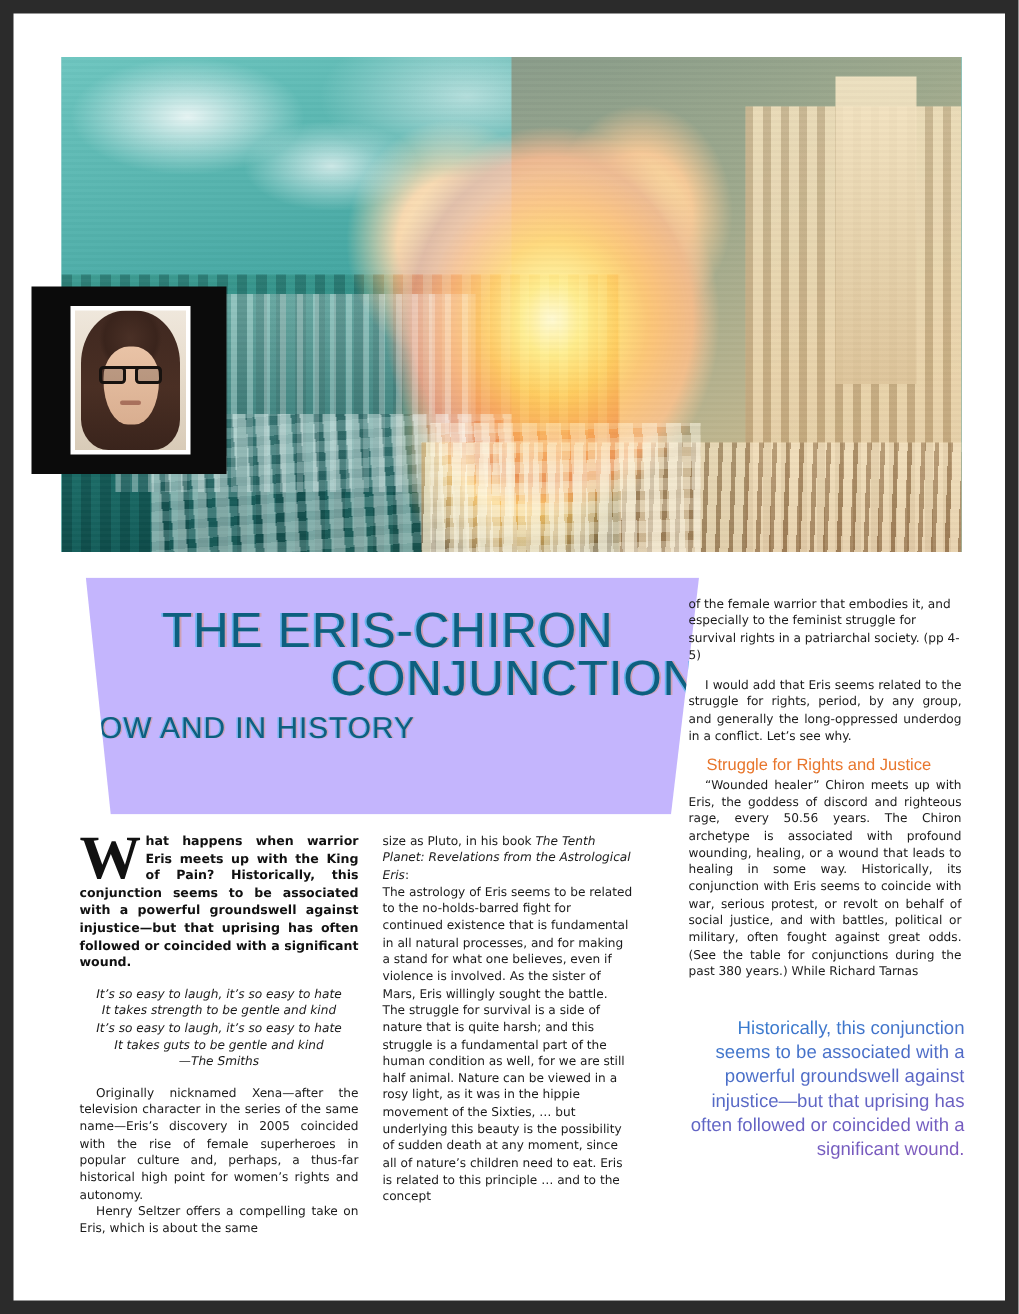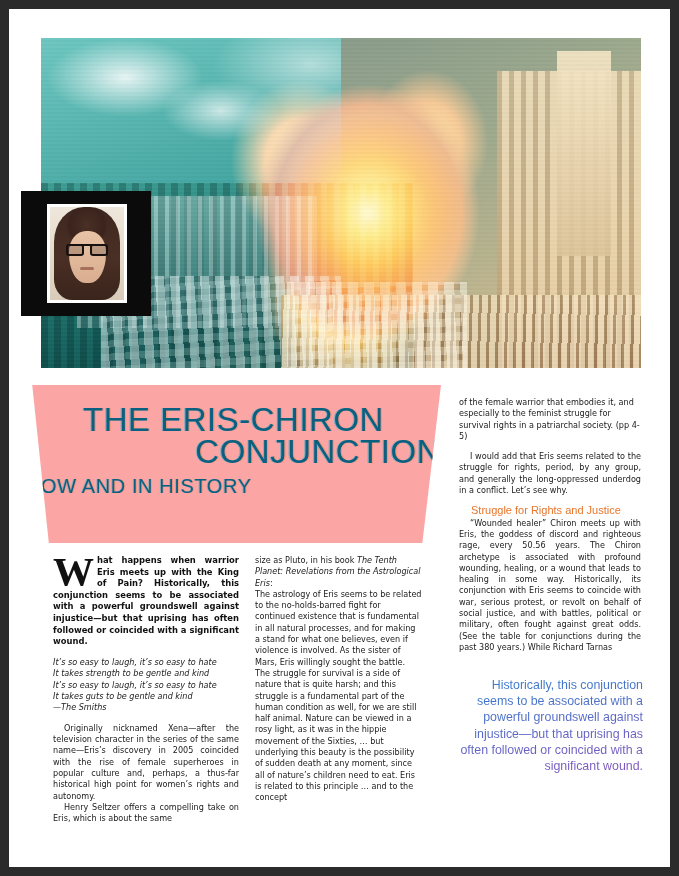--- a/index.html
+++ b/index.html
@@ -147,23 +147,23 @@
   .p-bridge{
     position:absolute;left:42%;top:40%;width:16%;height:2px;background:#17120f;
   }
   .p-mouth{
     position:absolute;left:40%;top:64%;width:20%;height:3px;
     background:#a8705c;border-radius:2px;
   }
 
   
   .title-banner{
-    position:absolute;left:17px;top:376px;
+    position:absolute;left:42px;top:376px;
     width:415px;height:158px;
-    background:#fca5a5;
+    background:#c4b5fd;
     clip-path:polygon(1.5% 0%, 100% 0%, 95.5% 100%, 5.5% 100%);
   }
   .title-line1,.title-line2{
     position:absolute;width:100%;text-align:center;
     font-family:"Liberation Sans", sans-serif;
     font-weight:400;
     color:#0d5f7f;
     letter-spacing:.5px;
     text-shadow:-1.2px 0 rgba(0,180,220,.45), 1.2px 0 rgba(230,120,40,.35);
   }
@@ -206,21 +206,21 @@
     float:left;
     font-family:"Liberation Serif", serif;
     font-size:41px;line-height:31px;
     font-weight:bold;
     margin:1px 3px -2px 0;
     color:#111;
   }
   .lyrics{
     margin-top:9px;
     font-style:italic;font-size:8.1px;line-height:11.4px;
-    text-align:left;color:#1a1a1a;
+    text-align:center;color:#1a1a1a;
   }
   .blockquote{
     margin-top:9px;margin-left:17px;
     font-size:8.1px;line-height:11.3px;text-align:left;
   }
   .bq-intro{text-align:left;}
   .italic{font-style:italic;}
 
   .sec-head{
     font-family:"Liberation Sans", sans-serif;

